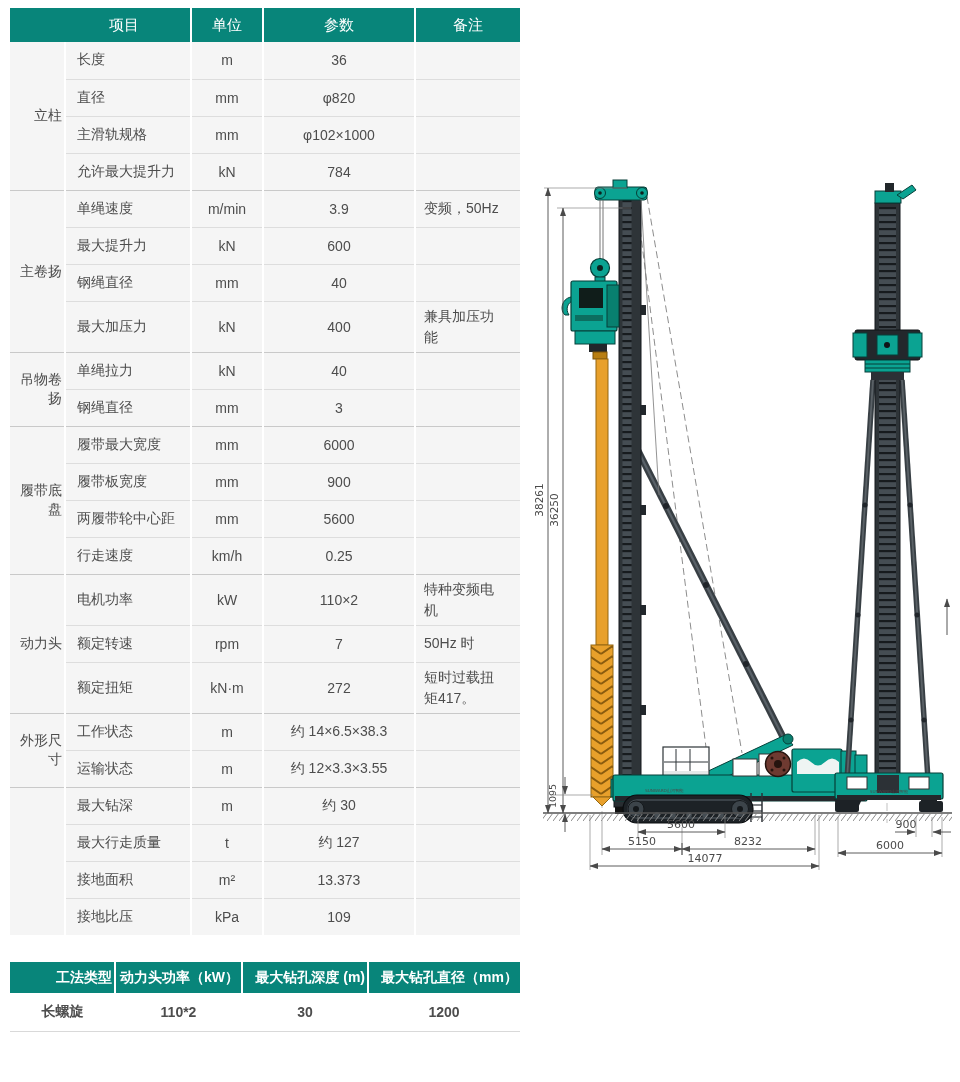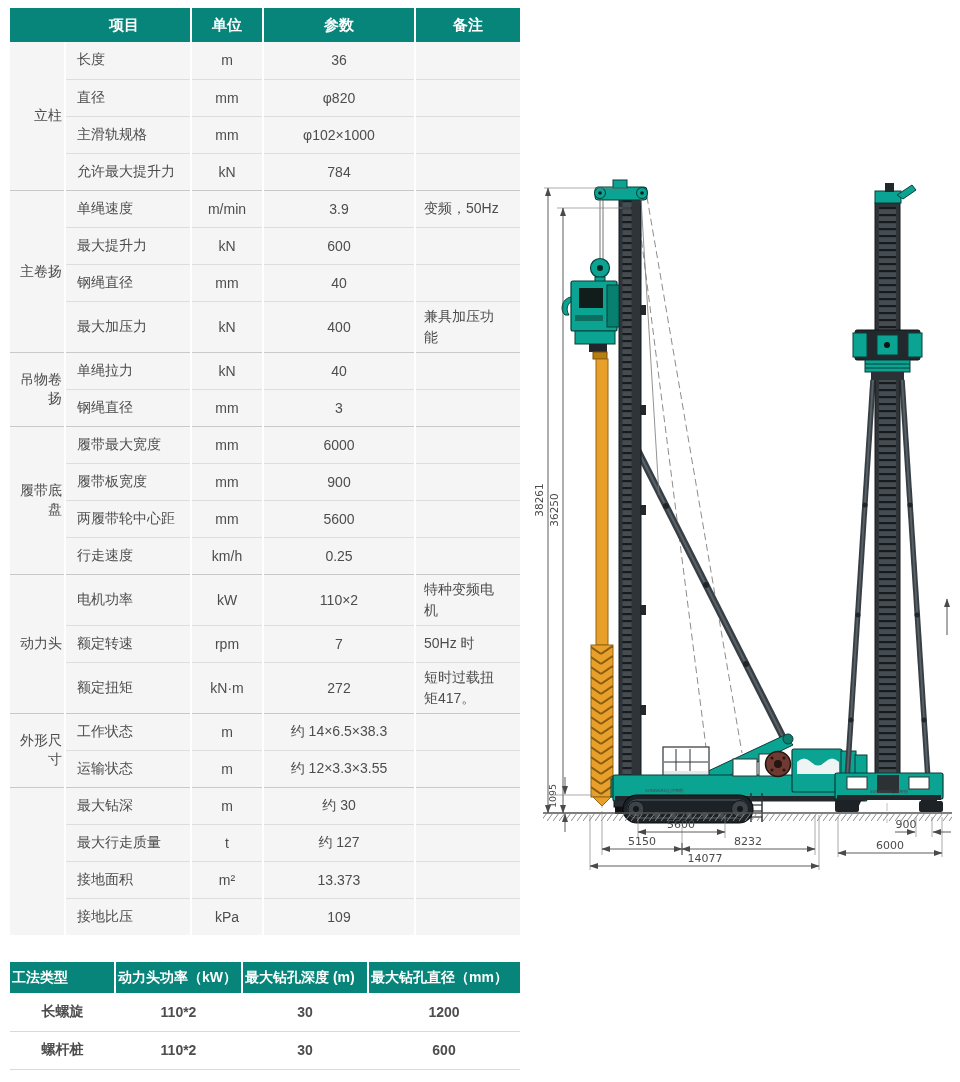--- a/index.html
+++ b/index.html
@@ -1,35 +1,35 @@
 <!DOCTYPE html>
 <html><head>
 <meta charset="utf-8">
 <style>
   html,body{margin:0;padding:0;background:#fff;}
   .page{position:relative;width:960px;height:1082px;background:#fff;overflow:hidden;
         font-family:"Liberation Sans","DejaVu Sans",sans-serif;color:#4d4d4d;}
   table{border-collapse:collapse;table-layout:fixed;}
   
   #spec{position:absolute;left:10px;top:8px;width:510px;}
-  #spec th{background:#08857a;color:#fff;font-size:15px;font-weight:bold;height:34px;
+  #spec th{background:#08857a;color:#fff;font-size:15px;font-weight:normal;height:34px;
            border-left:2px solid #fff;text-align:center;padding:0;}
   #spec th:first-child{border-left:none;padding-left:48px;}
   #spec td{background:#f5f5f5;font-size:14px;height:37px;padding:4px 6px;
            border-left:2px solid #fff;border-top:1px solid #ddd;text-align:center;box-sizing:border-box;}
   #spec tbody tr:first-child td{border-top:none;}
   #spec tr.group-start td{border-top:1px solid #c9c9c9;}
   #spec tbody tr:first-child.group-start td{border-top:none;}
   #spec td.gcol{border-left:none;text-align:right;line-height:1.35;padding:6px 2px;}
   #spec td.item{text-align:left;padding-left:11px;}
   #spec td.remark{text-align:left;padding:4px 13px 4px 8px;line-height:1.5;}
   
   #method{position:absolute;left:10px;top:962px;width:510px;}
   #method th{background:#08857a;color:#fff;font-size:14px;font-weight:bold;height:31px;
-             border-left:2px solid #fff;text-align:left;padding:0 2px;}
+             border-left:2px solid #fff;text-align:right;padding:0 2px;}
   #method th:first-child{border-left:none;}
   #method td{background:#fff;font-size:14px;height:38px;text-align:center;
              border-bottom:1px solid #d9d9d9;padding:0 4px;box-sizing:border-box;font-weight:bold;}
   
   #drawingwrap{position:absolute;left:535px;top:165px;width:425px;height:715px;}
   svg text{font-family:"DejaVu Sans","Liberation Sans",sans-serif;fill:#4a4a4a;}
 </style>
 </head>
 <body>
 
@@ -214,26 +214,20 @@
         <th>最大钻孔深度 (m)</th>
         <th>最大钻孔直径（mm）</th>
       </tr>
     </thead>
     <tbody id="method-body">
         <tr>
           <td>长螺旋</td>
           <td>110*2</td>
           <td>30</td>
           <td>1200</td>
-        </tr>
-        <tr>
-          <td>螺杆桩</td>
-          <td>110*2</td>
-          <td>30</td>
-          <td>600</td>
         </tr>
       </tbody>
   </table>
 
   <div id="drawingwrap">
   <svg width="425" height="715" viewBox="0 0 425 715">
     <defs>
       <marker id="arrE" markerWidth="9" markerHeight="8" refX="8" refY="4" orient="auto" markerUnits="userSpaceOnUse">
         <path d="M0,1 L8.5,4 L0,7 Z" fill="#4a4a4a"></path>
       </marker>

